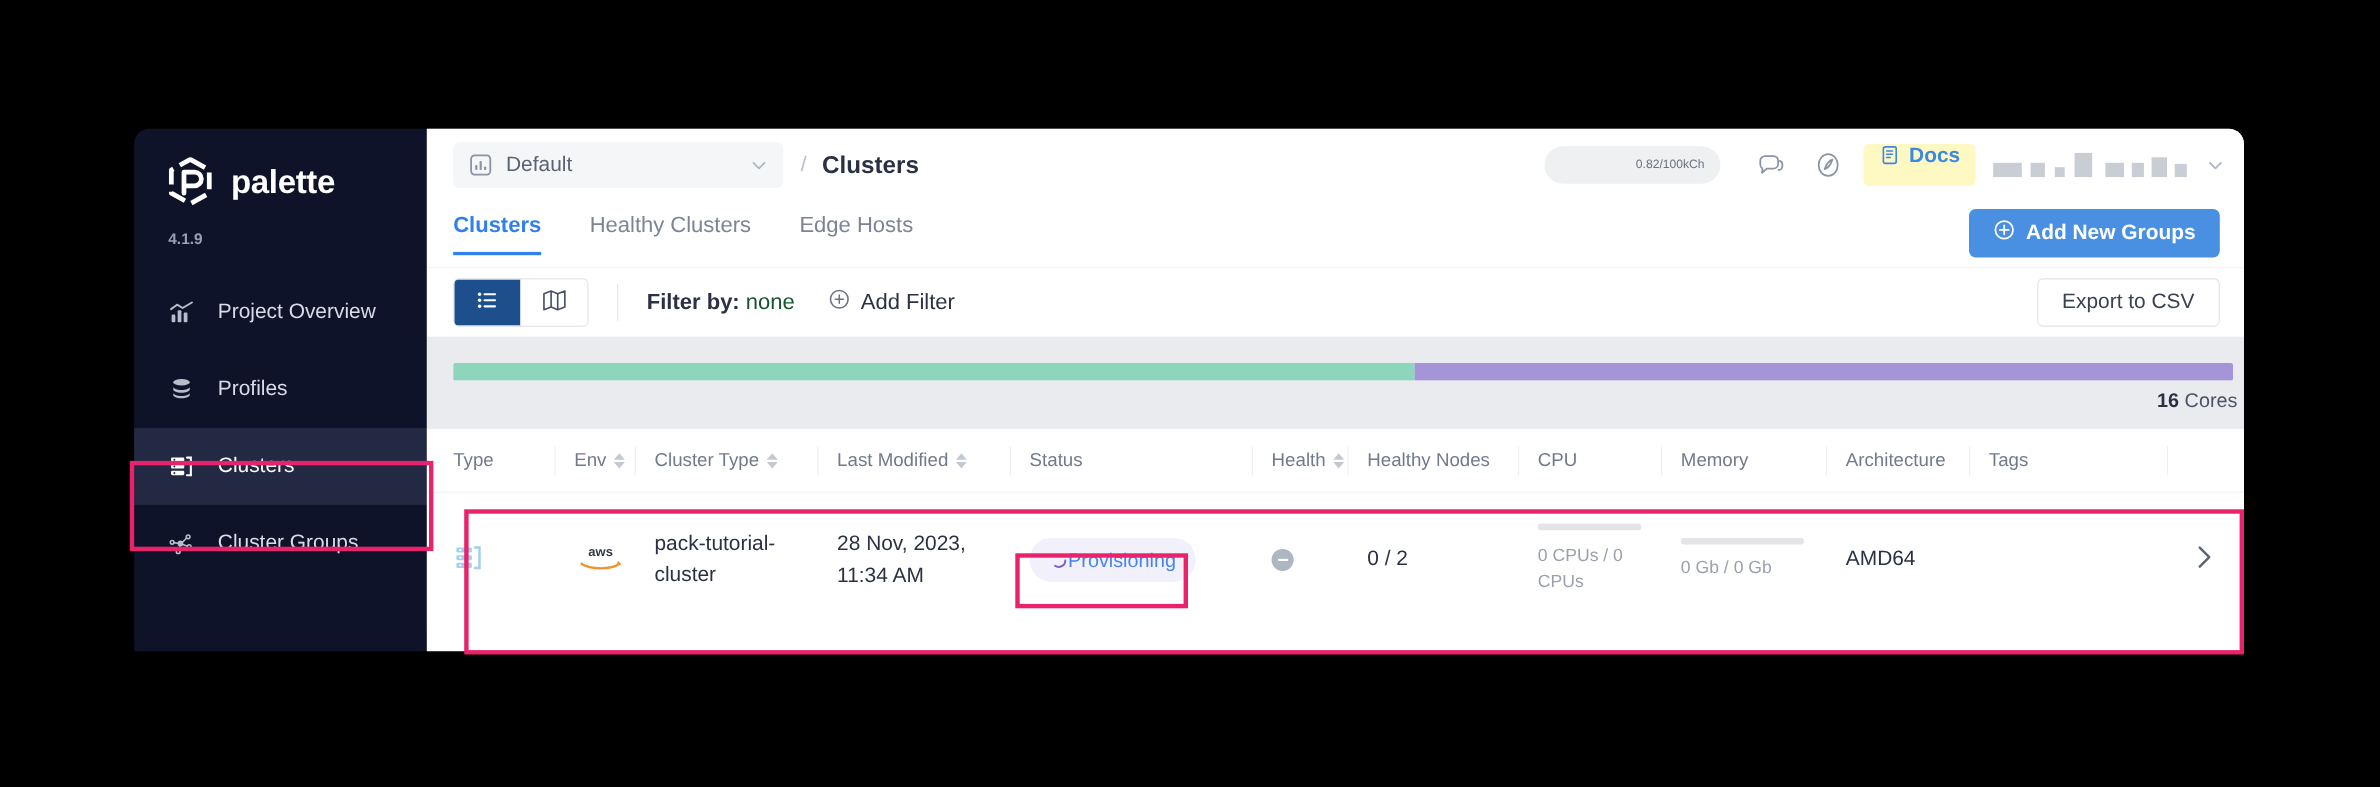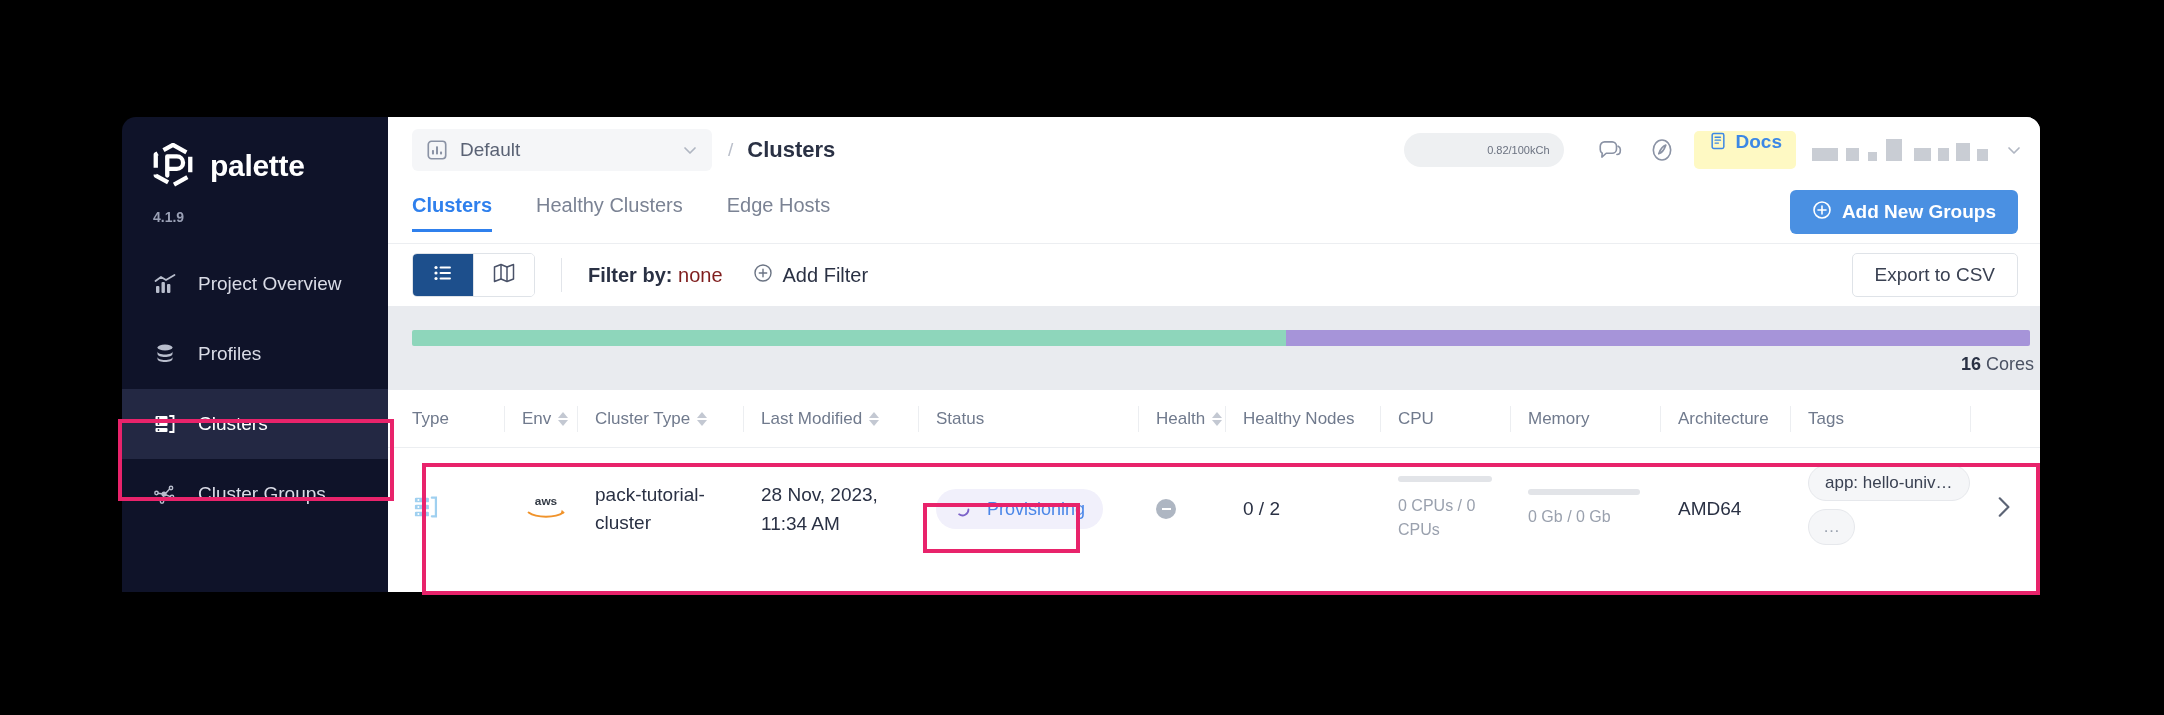--- a/index.html
+++ b/index.html
@@ -170,21 +170,21 @@
     cursor: pointer; background: #ffffff;
   }
   .vt-btn.active { background: #1d4f8c; }
   .vt-div { width: 1px; background: #dfe3e8; }
   .filter-sep {
     width: 1px; height: 34px; background: #e2e5ea; margin: 0 26px;
   }
   .filter-by {
     font-size: 20px; color: #2a3144; font-weight: 600;
   }
-  .filter-by .none { font-weight: 400; color: #7f1d1d; }
+  .filter-by .none { font-weight: 400; color: #14532d; }
   .add-filter {
     display: flex; align-items: center; gap: 10px;
     margin-left: 30px; cursor: pointer;
     font-size: 20px; color: #2a3144;
   }
   .export-btn {
     position: absolute; right: 22px;
     height: 44px; padding: 0 22px;
     display: flex; align-items: center;
     background: #ffffff; border: 1px solid #dfe3e8; border-radius: 5px;
@@ -240,21 +240,21 @@
     display: flex; align-items: center;
     height: 122px; background: #ffffff;
     padding-left: 24px;
     position: relative;
   }
   .td { flex: none; display: flex; align-items: center; }
   .cell-text { font-size: 19px; color: #2a3144; line-height: 1.5; }
   .cell-sub { font-size: 19px; color: #2a3144; line-height: 1.55; }
 
   .status-pill {
-    display: inline-flex; align-items: center; gap: 16px;
+    display: inline-flex; align-items: center; gap: 0;
     height: 40px; padding: 0 18px;
     background: #f1f0fb; border-radius: 20px;
   }
   .status-text { color: #4a86e8; font-size: 18px; }
   .spinner { width: 17px; height: 17px; }
 
   .health-dot {
     width: 20px; height: 20px; border-radius: 50%;
     background: #aeb6c2;
     display: flex; align-items: center; justify-content: center;
@@ -638,24 +638,20 @@
         <div class="meter">
           <div class="meter-bar" style="width:112px;margin-bottom:10px;"></div>
           <div class="meter-label" style="max-width:120px">0 Gb / 0 Gb</div>
         </div>
       </div>
 
       <div class="td" style="width:130px">
         <span class="cell-text">AMD64</span>
       </div>
 
-      <div class="td" style="width:180px;flex-direction:column;align-items:flex-start;">
-        <span class="tagchip">app: hello-univ…</span>
-        <span class="tagchip more">…</span>
-      </div>
 
       <div class="row-chev">
         <svg width="26" height="26" viewBox="0 0 24 24">
           <path d="M9 4 L17 12 L9 20" fill="none" stroke="#5c6475" stroke-width="2" stroke-linecap="round" stroke-linejoin="round"></path>
         </svg>
       </div>
     </div>
 
   </div>
 

